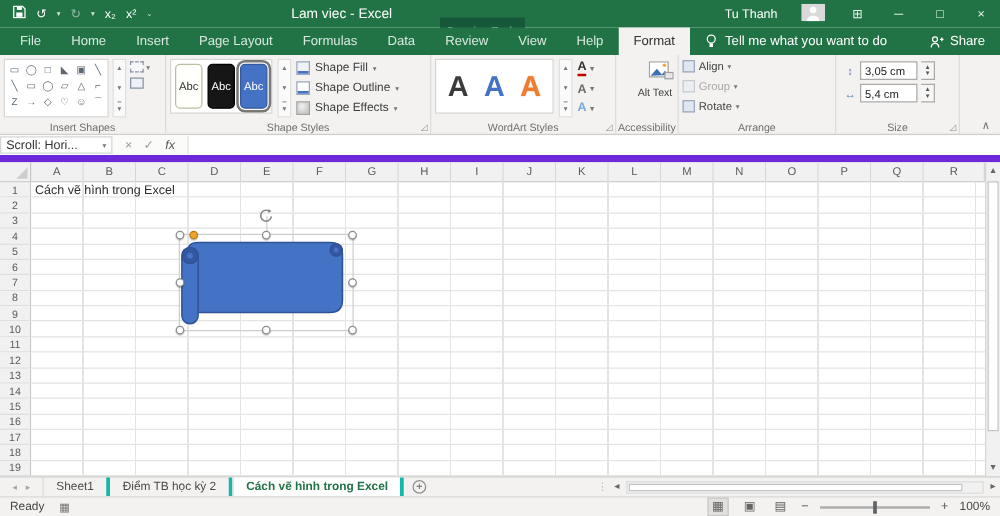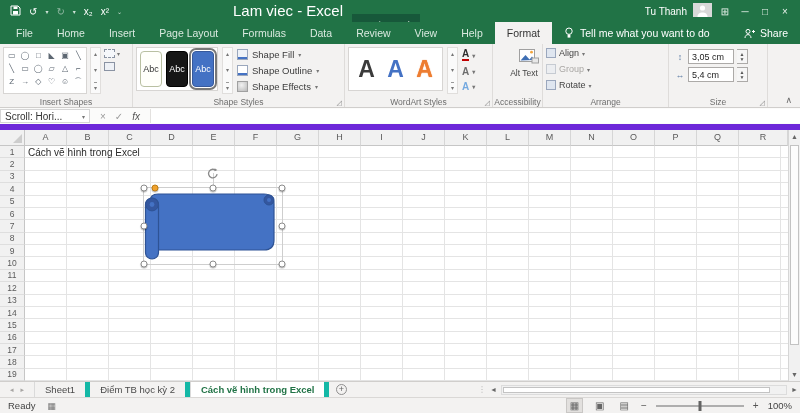--- a/index.html
+++ b/index.html
@@ -4,23 +4,23 @@
 <style>
   *{margin:0;padding:0;box-sizing:border-box}
   html,body{width:800px;height:413px;overflow:hidden}
   body{position:relative;font-family:"Liberation Sans",sans-serif;background:#fff;-webkit-font-smoothing:antialiased}
 
   
   .titlebar{position:absolute;left:0;top:0;width:800px;height:22px;background:#217346;color:#eaf3ed;display:flex;align-items:center}
   .qat{display:flex;align-items:center;gap:8px;padding-left:10px;font-size:10px;color:#fff}
   .qat .dim{color:#8fb7a1}
   .qat .mini{font-size:6px;color:#cfe2d7}
-  .win-title{position:absolute;left:233px;top:0;height:22px;line-height:22px;font-size:15px;color:#fff;white-space:nowrap}
+  .win-title{position:absolute;left:233px;top:0;height:22px;line-height:22px;font-size:11px;color:#fff;white-space:nowrap}
   .ctxgrp{position:absolute;left:352px;top:14px;width:68px;height:22px;background:#17583a;color:#dcead f;color:#dceade;font-size:9px;text-align:center;line-height:22px;white-space:nowrap}
-  .tb-right{position:absolute;right:8px;top:0;height:22px;display:flex;align-items:center;gap:6px;font-size:10px;color:#fff}
+  .tb-right{position:absolute;right:8px;top:0;height:22px;display:flex;align-items:center;gap:19px;font-size:10px;color:#fff}
   .winbtn{font-size:10px;color:#eaf3ed;width:14px;text-align:center}
 
   
   .tabrow{position:absolute;left:0;top:22px;width:800px;height:22px;background:#217346;display:flex;align-items:stretch;padding-left:4px;font-size:10.5px;color:#d9e9df}
   .rtab{display:flex;align-items:center;padding:0 12px;white-space:nowrap}
   .rtab.active{background:#f3f2f1;color:#333}
   .tellme{display:flex;align-items:center;gap:6px;color:#fff;padding:0 12px;white-space:nowrap}
   .share{margin-left:auto;display:flex;align-items:center;gap:5px;color:#fff;padding-right:12px;white-space:nowrap}
 
   
@@ -109,21 +109,21 @@
   
   .shape-sel{position:absolute;left:144px;top:188px;width:138px;height:76px;outline:1px solid #cecece}
   .hd{position:absolute;width:7px;height:7px;border-radius:50%;background:#fff;border:1px solid #8c8c8c;box-shadow:0 1px 1px rgba(0,0,0,.25);transform:translate(-50%,-50%)}
   .hd.adj{background:#f0a22e;border-color:#bd7d15}
   .rline{position:absolute;left:50%;top:-15px;width:1px;height:15px;background:#cfcfcf}
   .rot{position:absolute;left:50%;top:-22px;transform:translate(-50%,0)}
 
   
   .tabbar{position:absolute;left:0;top:381px;width:800px;height:16px;background:#f3f2f1;border-top:1px solid #d0cecc;display:flex;align-items:stretch;font-size:9.5px}
   .snav{display:flex;align-items:center;gap:7px;padding:0 10px;color:#a7a5a2;font-size:7px}
-  .stab{display:flex;align-items:center;padding:0 10px;color:#4a4a4a;border-right:5px solid #14b8a6;white-space:nowrap}
+  .stab{display:flex;align-items:center;padding:0 10px;color:#4a4a4a;border-right:3px solid #14b8a6;white-space:nowrap}
   .stab.active{background:#fff;color:#217346;font-weight:bold;border-left:1px solid #dadada}
   .addsheet{display:flex;align-items:center;justify-content:center;width:24px}
   .addsheet span{width:11px;height:11px;border:1px solid #8f8f8f;border-radius:50%;font-size:9px;line-height:9px;text-align:center;color:#666}
   .hscroll{margin-left:auto;display:flex;align-items:center;gap:4px;width:322px;padding-right:2px}
   .hsplit{color:#b0b0b0;font-size:8px}
   .harr{font-size:7px;color:#666}
   .htrack{flex:1;height:10px;background:#f1f1f1;border:1px solid #dcdcdc;position:relative}
   .hthumb{position:absolute;left:1px;top:1px;bottom:1px;right:16px;background:#fff;border:1px solid #c3c3c3}
 
   

